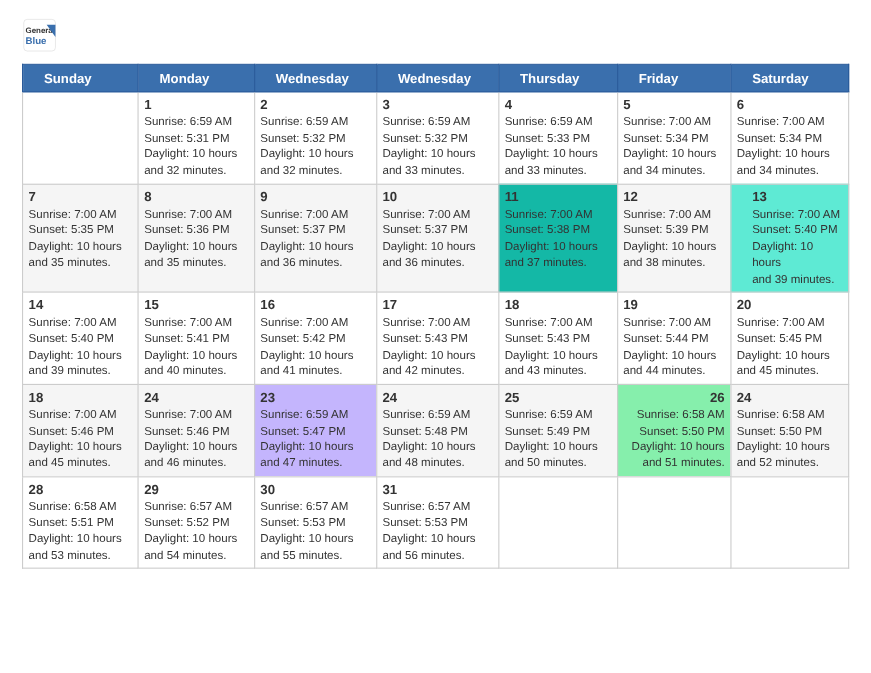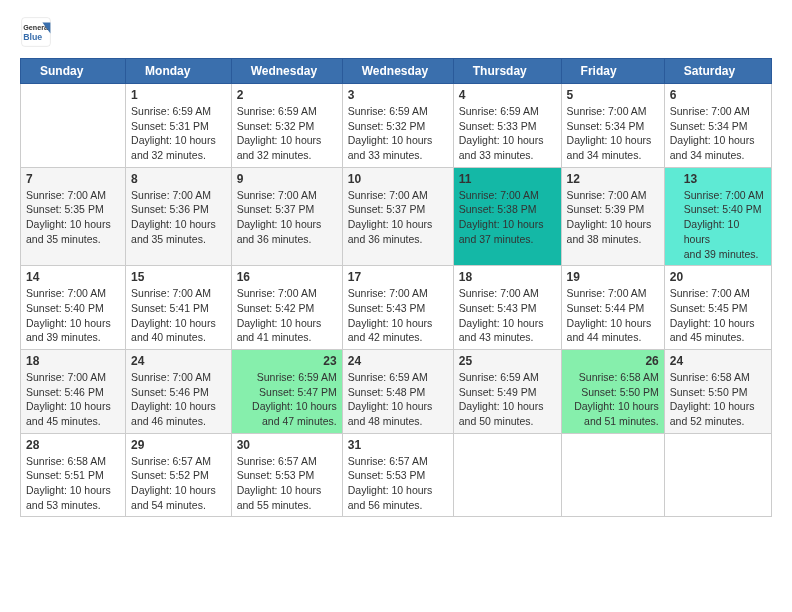--- a/index.html
+++ b/index.html
@@ -213,21 +213,21 @@
         </tr>
         <tr class="week-row">
           <td style="background: rgb(245, 245, 245);">
             <span class="day-num">18</span>
             <div class="day-info">Sunrise: 7:00 AM<br>Sunset: 5:46 PM<br>Daylight: 10 hours<br>and 45 minutes.</div>
           </td>
           <td style="background: rgb(245, 245, 245);">
             <span class="day-num">24</span>
             <div class="day-info">Sunrise: 7:00 AM<br>Sunset: 5:46 PM<br>Daylight: 10 hours<br>and 46 minutes.</div>
           </td>
-          <td style="background: #86efac; text-align: right;">
+          <td style="background: #c4b5fd;">
             <span class="day-num">23</span>
             <div class="day-info">Sunrise: 6:59 AM<br>Sunset: 5:47 PM<br>Daylight: 10 hours<br>and 47 minutes.</div>
           </td>
           <td style="background: rgb(245, 245, 245);">
             <span class="day-num">24</span>
             <div class="day-info">Sunrise: 6:59 AM<br>Sunset: 5:48 PM<br>Daylight: 10 hours<br>and 48 minutes.</div>
           </td>
           <td style="background: rgb(245, 245, 245);">
             <span class="day-num">25</span>
             <div class="day-info">Sunrise: 6:59 AM<br>Sunset: 5:49 PM<br>Daylight: 10 hours<br>and 50 minutes.</div>

